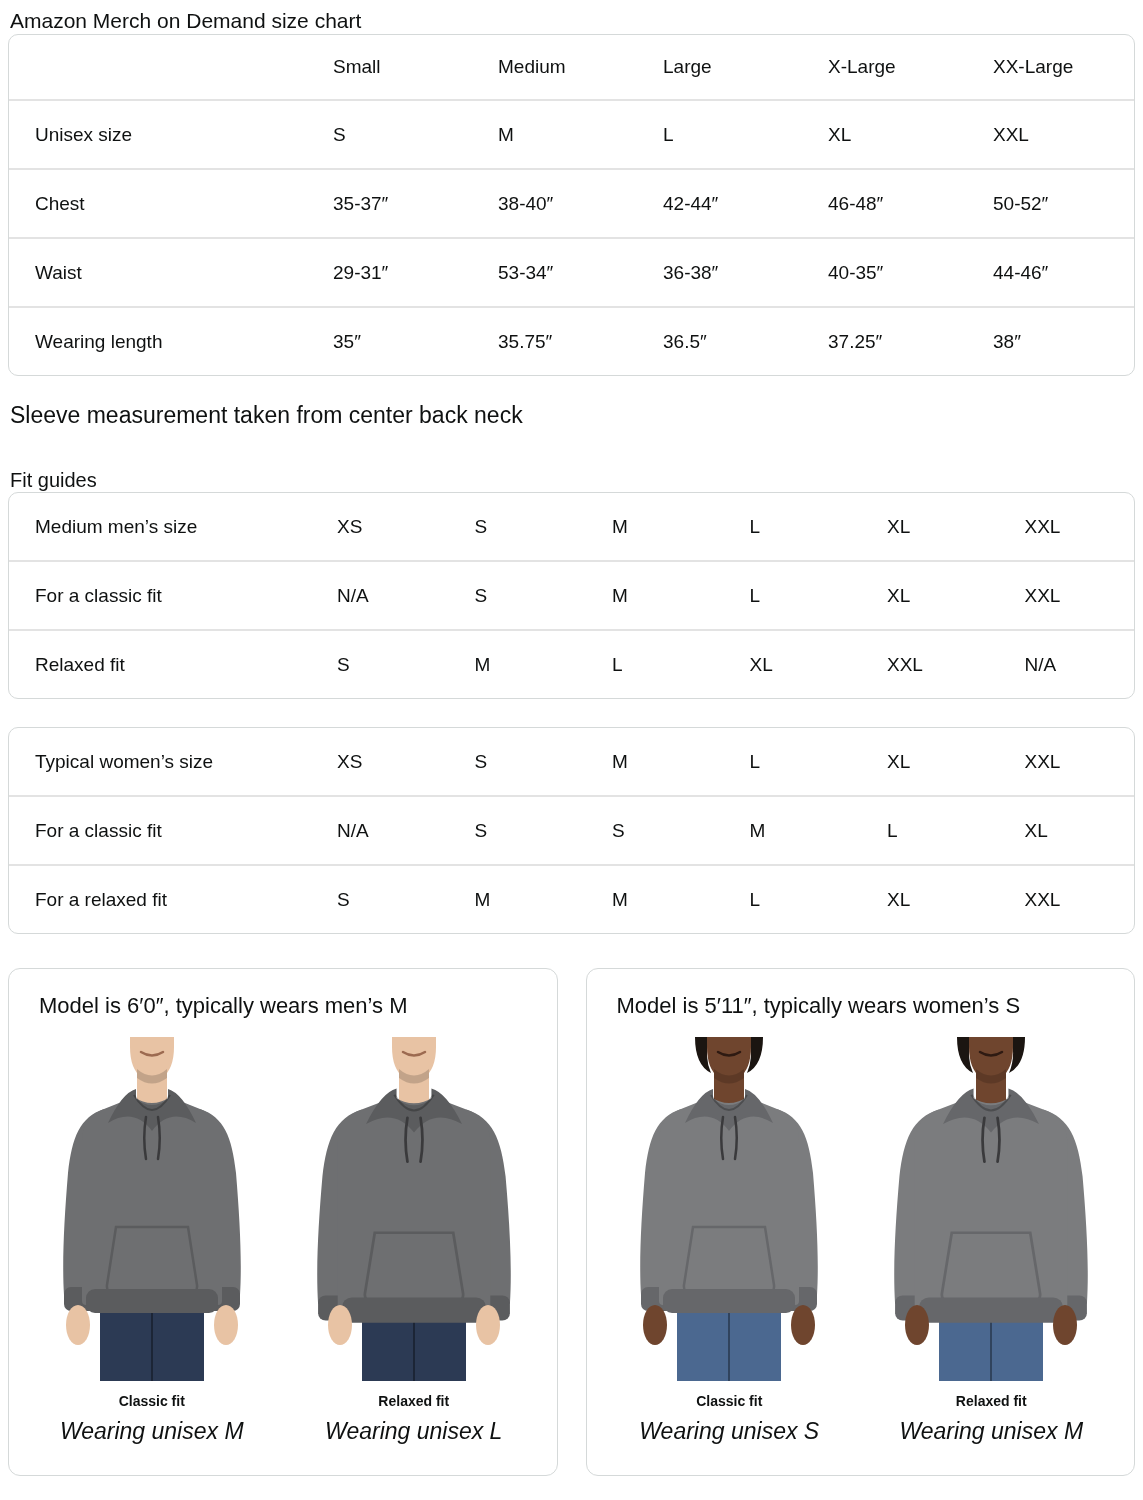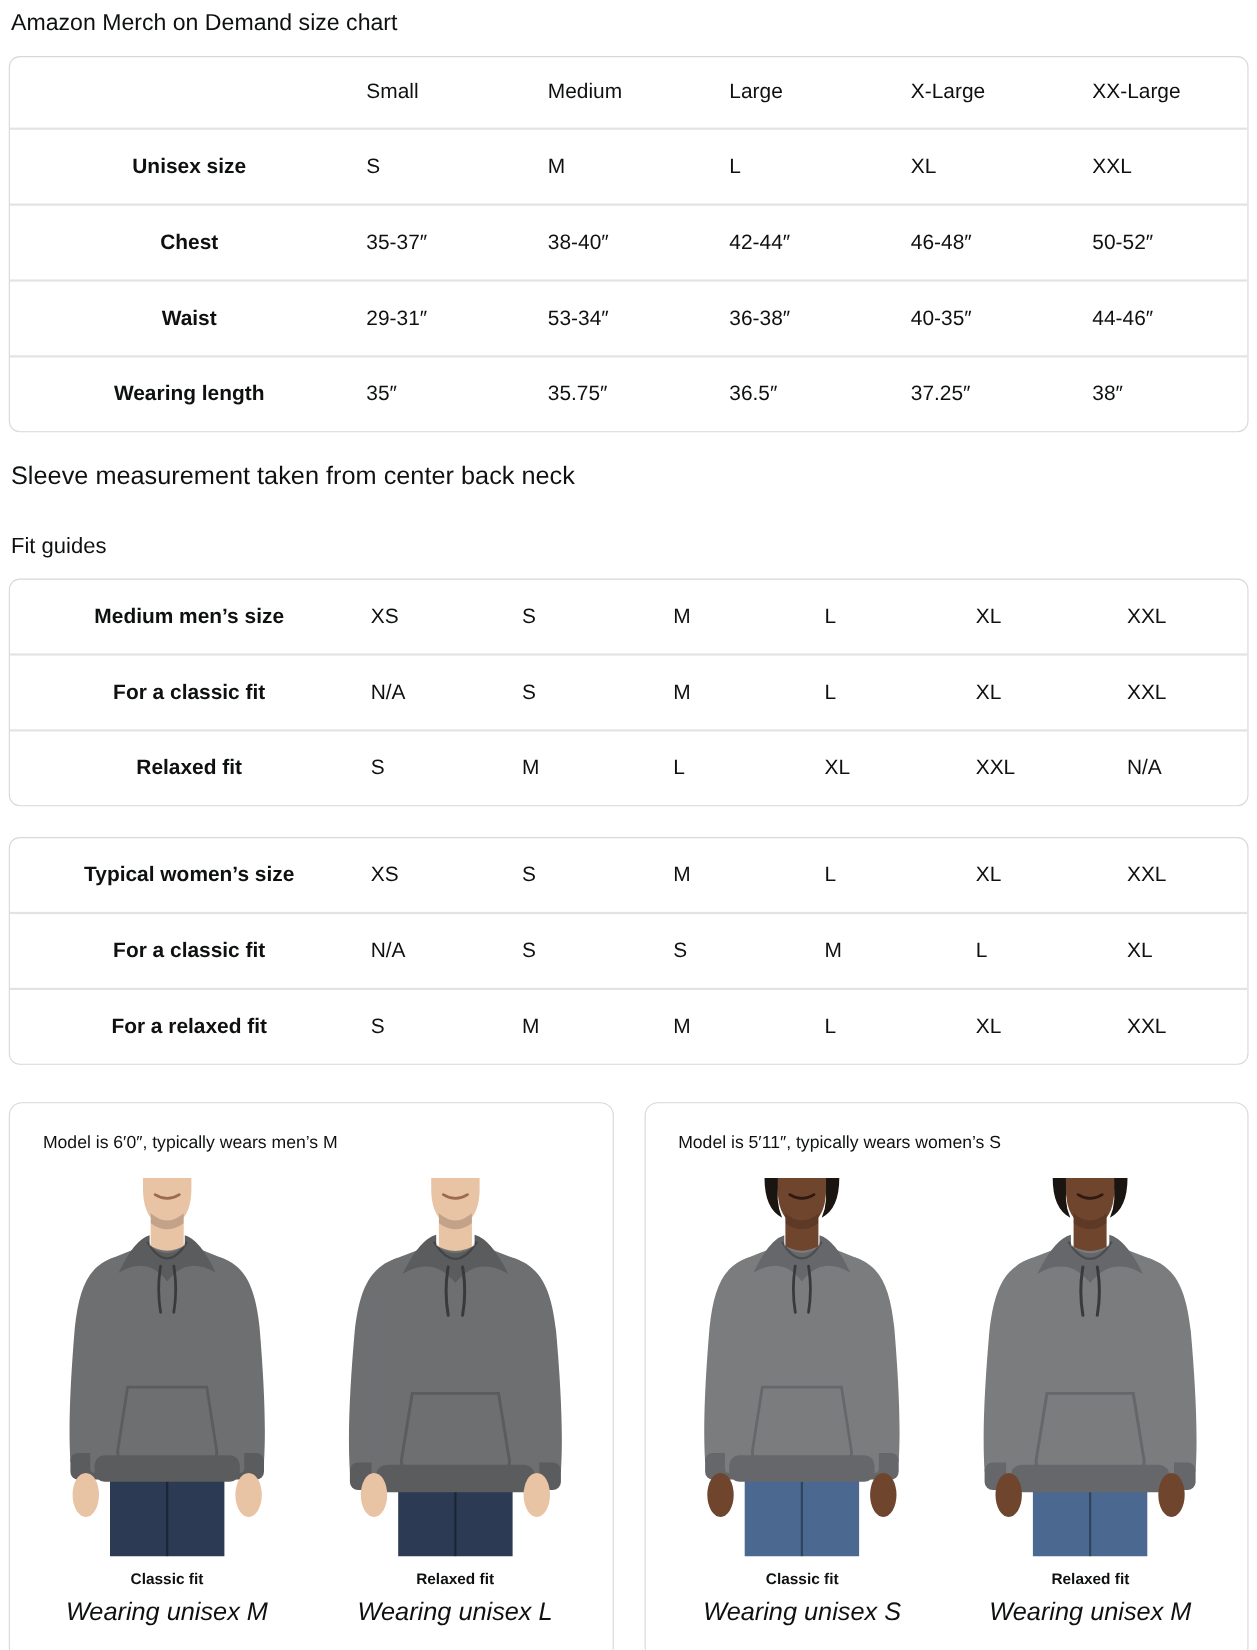--- a/index.html
+++ b/index.html
@@ -10,52 +10,51 @@
     -webkit-font-smoothing:antialiased;
   }
   .page{width:1143px;box-sizing:border-box;padding:6px 8px 10px;}
   .page-title{font-size:21px;font-weight:400;margin:2px 0 0 2px;line-height:26px;}
 
   
   .tbl{
     border:1px solid var(--table-border,#D5D9D9);
     border-radius:10px;
     overflow:hidden;
-    margin-top:17px;
     background:#fff;
   }
   .trow{
     display:grid;
     grid-template-columns:300px repeat(5,1fr);
     height:67px;
     align-items:center;
   }
   .tbl.fit .trow{grid-template-columns:300px repeat(6,1fr);}
   .trow + .trow{border-top:2px solid var(--row-divider,#E3E3E3);}
   .trow.head{height:64px;}
   .cell{font-size:19px;padding-left:24px;white-space:nowrap;overflow:hidden;}
   .tbl.fit .cell{padding-left:28px;}
-  .cell.label{font-weight:700;padding-left:26px;text-align:center;}
+  .cell.label{font-weight:400;padding-left:26px;}
   .tbl.fit .cell.label{padding-left:26px;}
 
   .note{font-size:23px;margin:26px 0 0 2px;}
   .fit-guides-heading{font-size:20px;font-weight:400;margin:40px 0 0 2px;}
   .tbl.fit.second{margin-top:28px;}
 
   
   .cards{display:flex;gap:28px;margin-top:34px;}
   .card{
     flex:1;
     border:1px solid var(--table-border,#D5D9D9);
     border-radius:12px;
     padding:24px 18px 30px;
     background:#fff;
     box-sizing:border-box;
   }
-  .card-heading{font-size:16px;margin:0 0 0 12px;line-height:26px;}
+  .card-heading{font-size:22px;margin:0 0 0 12px;line-height:26px;}
   .photos{display:flex;justify-content:center;gap:26px;margin-top:18px;}
   figure{margin:0;text-align:center;}
   svg.model{width:236px;height:344px;display:block;background:#fff;}
   .fit-name{font-weight:700;font-size:14px;margin-top:12px;}
   .fit-sub{font-size:23px;margin-top:9px;font-style:italic;}
 
   
   .male{
     --skin:var(--skin-male,#e8c3a4);
     --hair:#ffffff;

